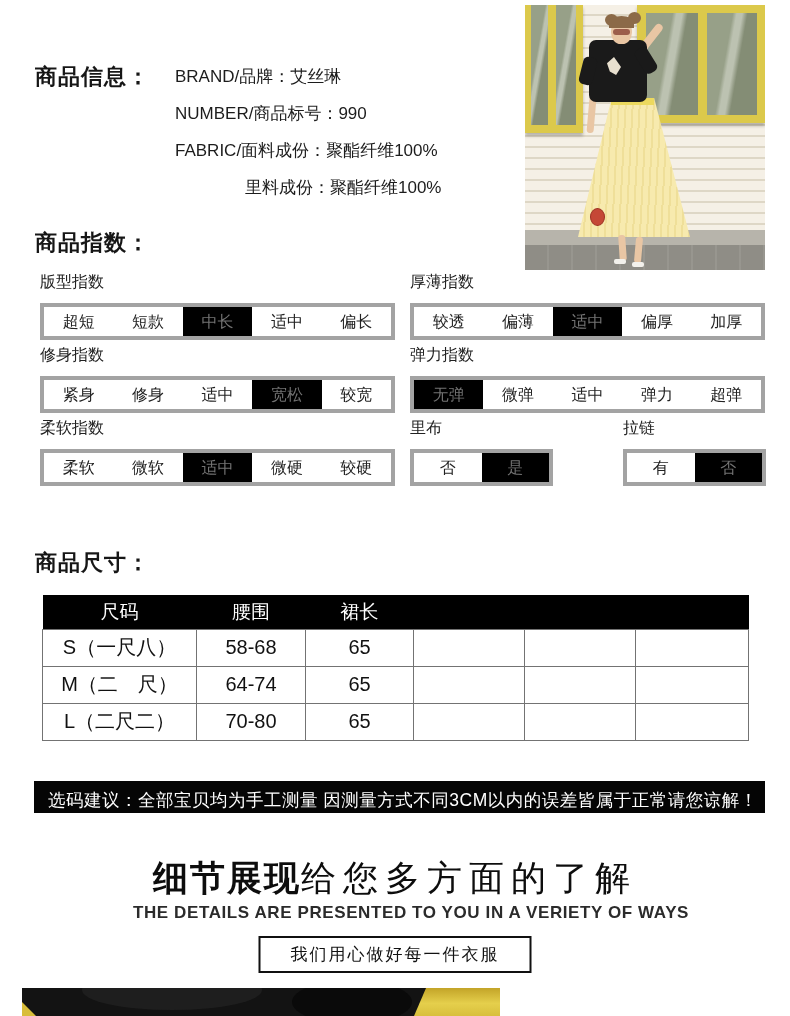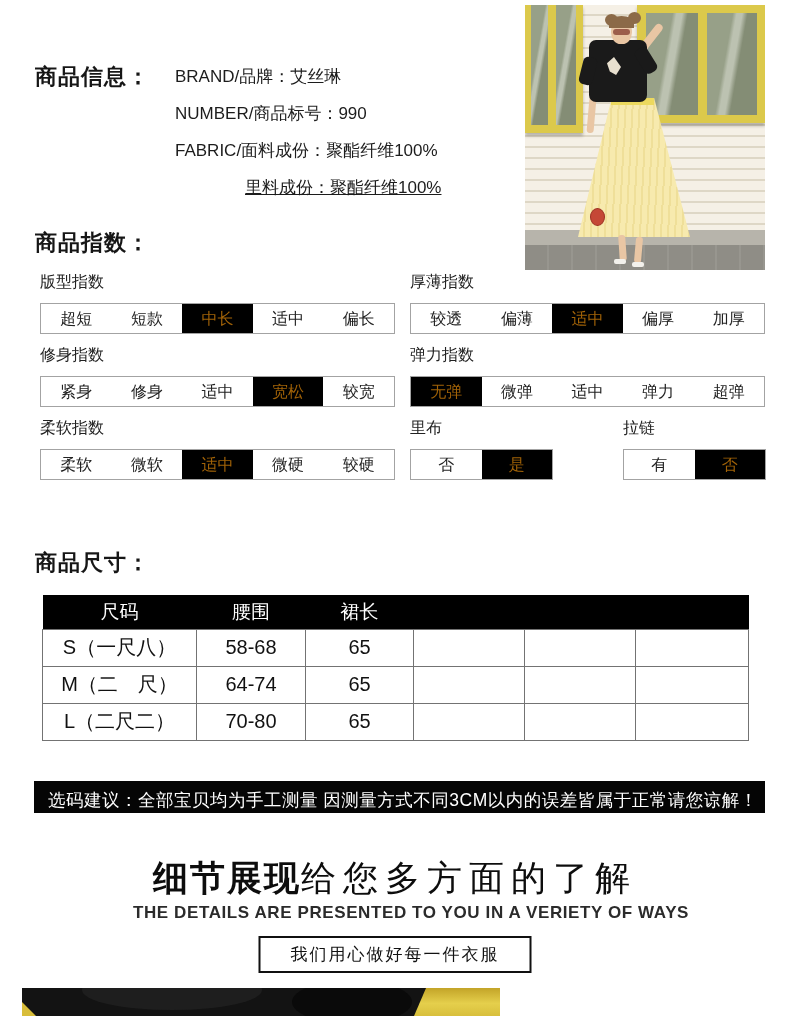--- a/index.html
+++ b/index.html
@@ -8,21 +8,21 @@
   .page { position:relative; width:790px; height:1016px; background:#fff; overflow:hidden; margin:0 auto; }
 
   .sec-title { position:absolute; left:35px; font-size:22px; letter-spacing:1px; color:#161616; }
   .t-info { top:62px; }
   .t-index { top:228px; }
   .t-size { top:548px; }
 
   
   .info-lines { position:absolute; left:175px; top:58px; font-size:17px; color:#1c1c1c; }
   .info-line { height:37px; line-height:37px; white-space:nowrap; }
-  .info-line.indent { padding-left:70px;text-decoration:underline; }
+  .info-line.indent { padding-left:70px; }
 
   
   .photo { position:absolute; left:525px; top:5px; width:240px; height:265px; overflow:hidden;
            background:#f2ede3;
            background-image:repeating-linear-gradient(180deg,#f5f0e6 0 9px,#ded7c6 9px 11px),
                             repeating-linear-gradient(90deg,rgba(0,0,0,0) 0 23px,rgba(0,0,0,.05) 23px 25px); }
   .win { position:absolute; top:0; background:#dcc94b; box-shadow:0 3px 3px rgba(0,0,0,.25); }
   .win.left { left:0; width:58px; height:128px; }
   .win.right { left:112px; width:128px; height:118px; }
   .pane { position:absolute; background:linear-gradient(100deg,#97a088 0 38%,#bcc2b1 44% 52%,#848d75 60% 100%); }
@@ -55,24 +55,24 @@
   .leg2 { left:110px; top:232px; transform:rotate(5deg); }
   .sandal { position:absolute; width:12px; height:5px; background:#f3f1ec; border-radius:2px; }
   .s1 { left:89px; top:254px; } .s2 { left:107px; top:257px; }
 
   
   .idx-group { position:absolute; }
   .g1 { left:40px;  top:272px; } .g2 { left:410px; top:272px; }
   .g3 { left:40px;  top:345px; } .g4 { left:410px; top:345px; }
   .g5 { left:40px;  top:418px; } .g6 { left:410px; top:418px; } .g7 { left:623px; top:418px; }
   .idx-label { font-size:16px; color:#222; margin-bottom:10px; }
-  .idx-box { display:flex; border:1px solid #a3a3a3; background:#fff; }
+  .idx-box { display:flex; border:4px solid #a3a3a3; background:#fff; }
   .idx-box.w5 { width:355px; } .idx-box.w2 { width:143px; }
   .opt { flex:1; text-align:center; height:29px; line-height:29px; font-size:16px; color:#222; }
-  .opt.sel { background:#000; color:#a16207; }
+  .opt.sel { background:#000; color:#737373; }
 
   
   .size-table { position:absolute; left:42px; top:595px; width:706px; border-collapse:collapse; table-layout:fixed; }
   .size-table th { background:#000; color:#fff; font-weight:normal; font-size:19px; height:34px; }
   .size-table td { border:1px solid #737373; height:37px; text-align:center; font-size:20px; color:#111; }
   .size-table .c1 { width:154px; } .size-table .c2 { width:109px; } .size-table .c3 { width:108px; }
   .size-table .c4,.size-table .c5 { width:111px; } .size-table .c6 { width:113px; }
 
   .advice-bar { position:absolute; left:34px; top:781px; width:731px; height:32px; background:#050505;
                 color:#fff; font-size:17.5px; line-height:38px; padding-left:14px; white-space:nowrap; letter-spacing:.5px; }

